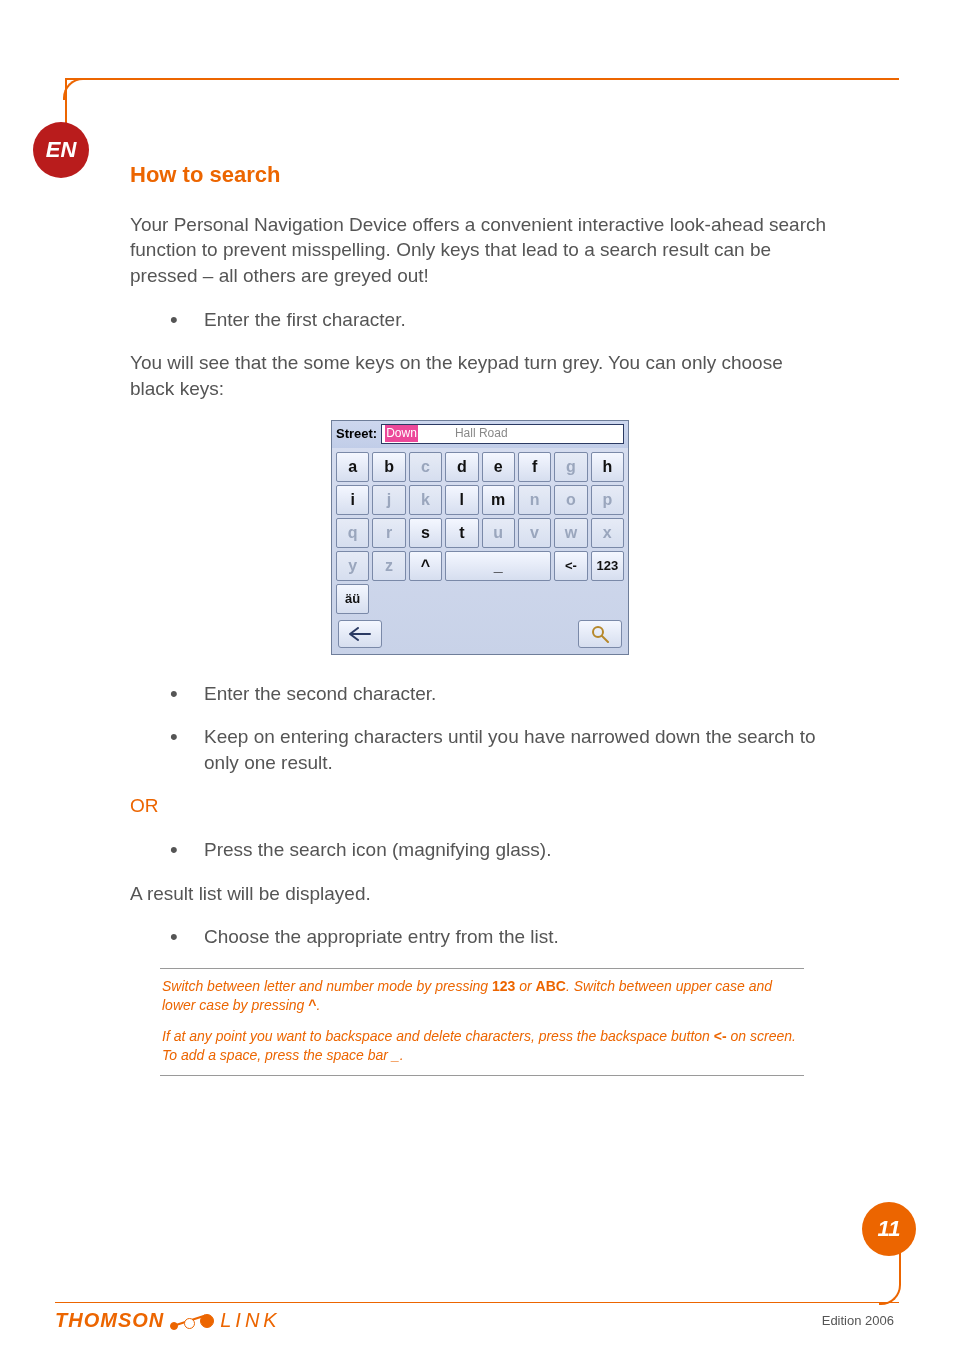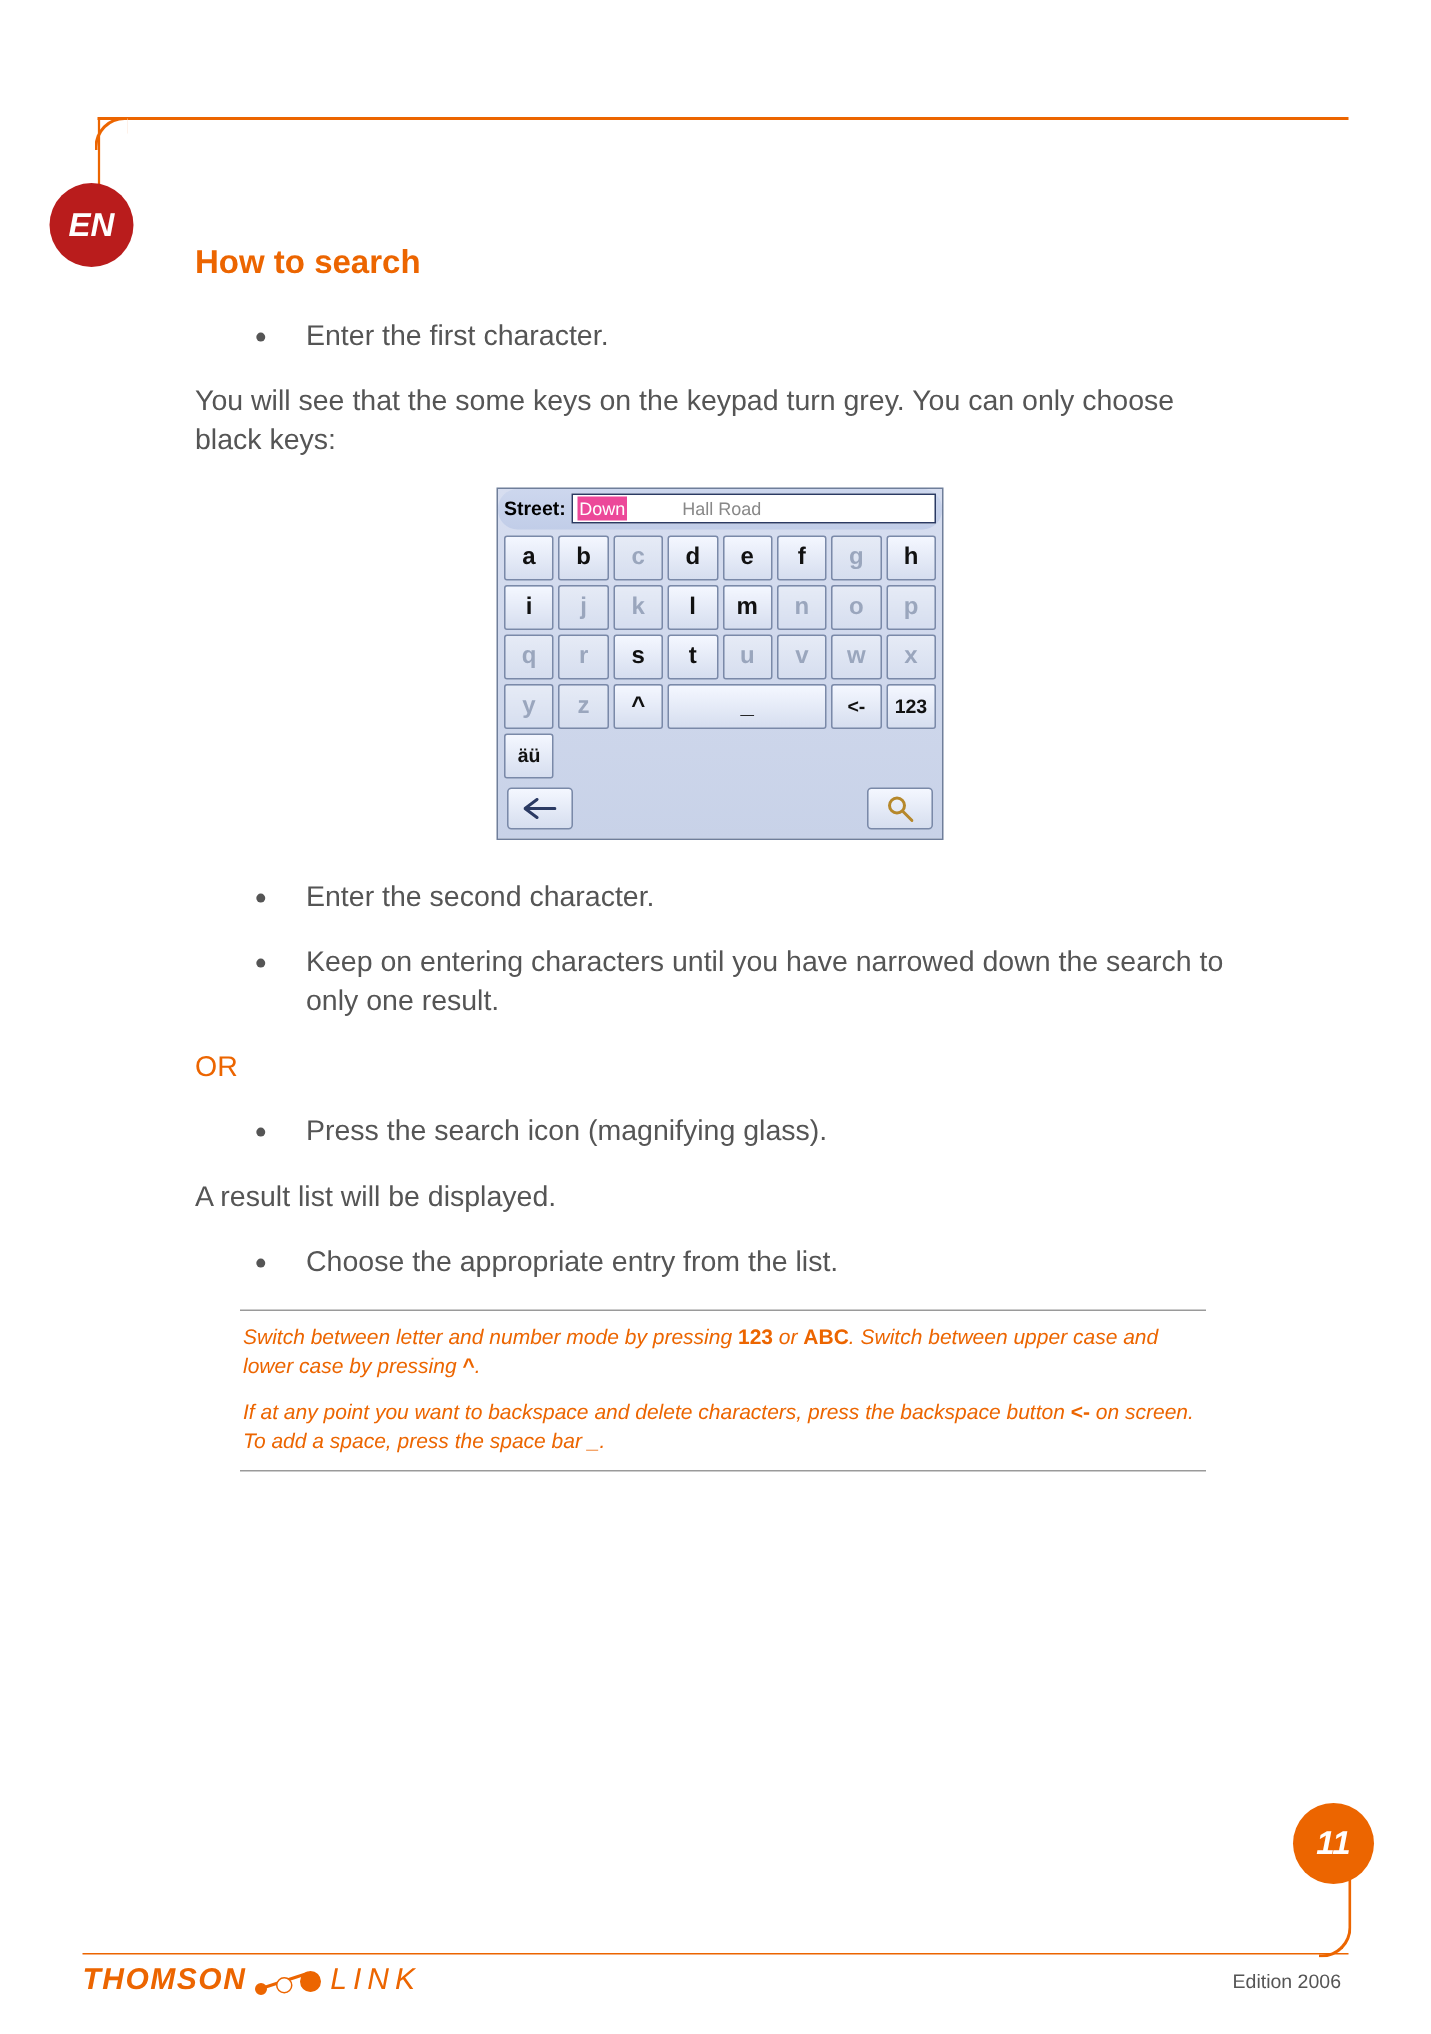--- a/index.html
+++ b/index.html
@@ -241,21 +241,20 @@
     font-weight:700;
     padding:2px 6px 3px 6px;
     font-size:12px;
   }
   .device .field-row{
     display:flex;
     align-items:center;
     gap:4px;
     padding:3px 4px 4px 4px;
     background: linear-gradient(#cdd7ee,#c1cde8);
-    border-radius: 13px;
   }
   .device .field-label{
     color:#000;
     font-weight:700;
     font-size:13px;
   }
   .device .field-input{
     flex:1;
     background:#fff;
     border:1px solid #2b3a63;
@@ -339,20 +338,21 @@
         <span class="d2"></span>
         <span class="d3"></span>
     </span>
     <span class="link">LINK</span>
   </div>
 </div>
 
 <div class="content">
   <h2 class="section">How to search</h2>
 
+  <p>Your Personal Navigation Device offers a convenient interactive look-ahead search function to prevent misspelling. Only keys that lead to a search result can be pressed – all others are greyed out!</p>
 
   <ul class="bullet">
     <li>Enter the first character.</li>
   </ul>
 
   <p>You will see that the some keys on the keypad turn grey. You can only choose black keys:</p>
 
   <div class="device">
     <div class="field-row">
       <span class="field-label">Street:</span>

